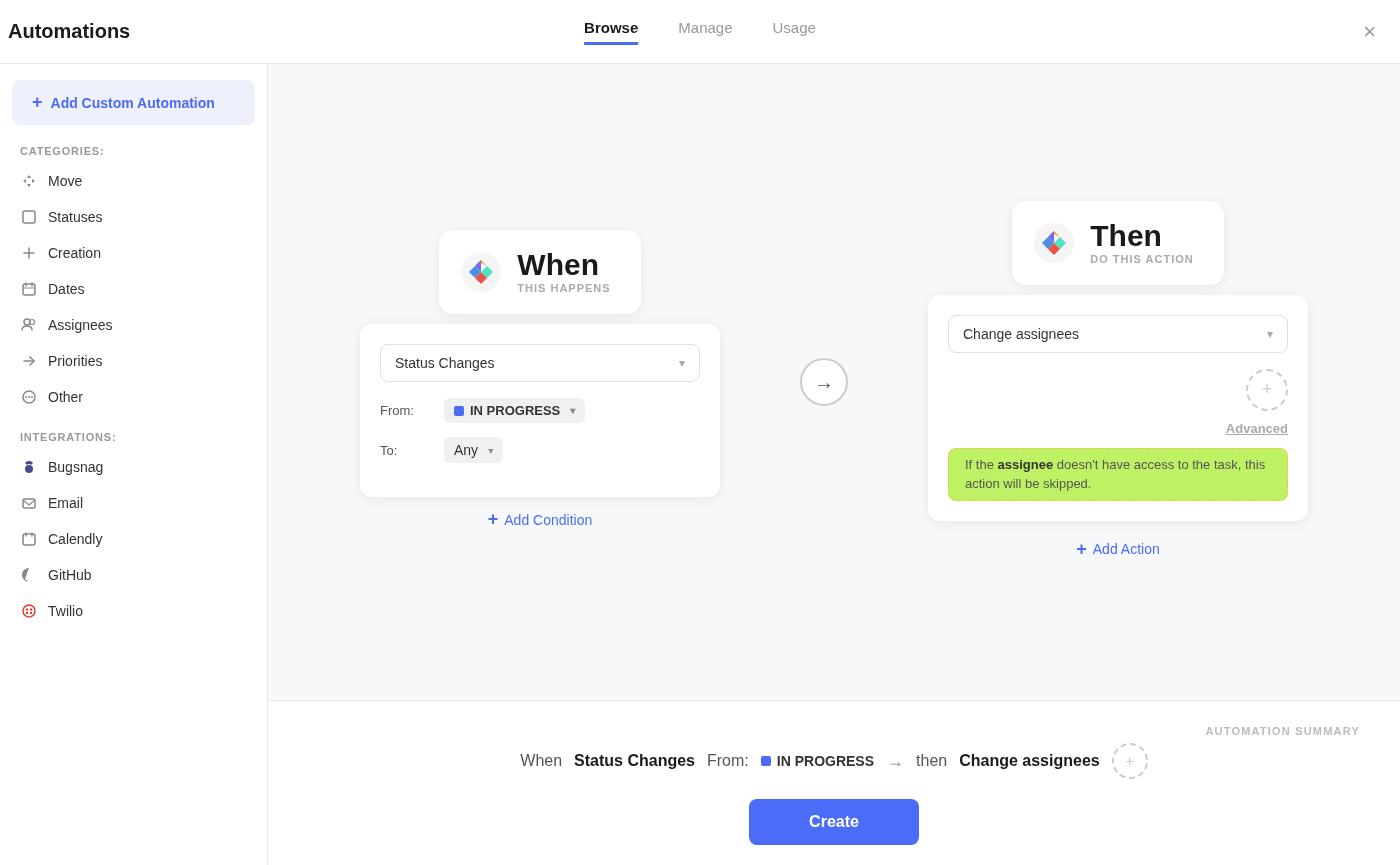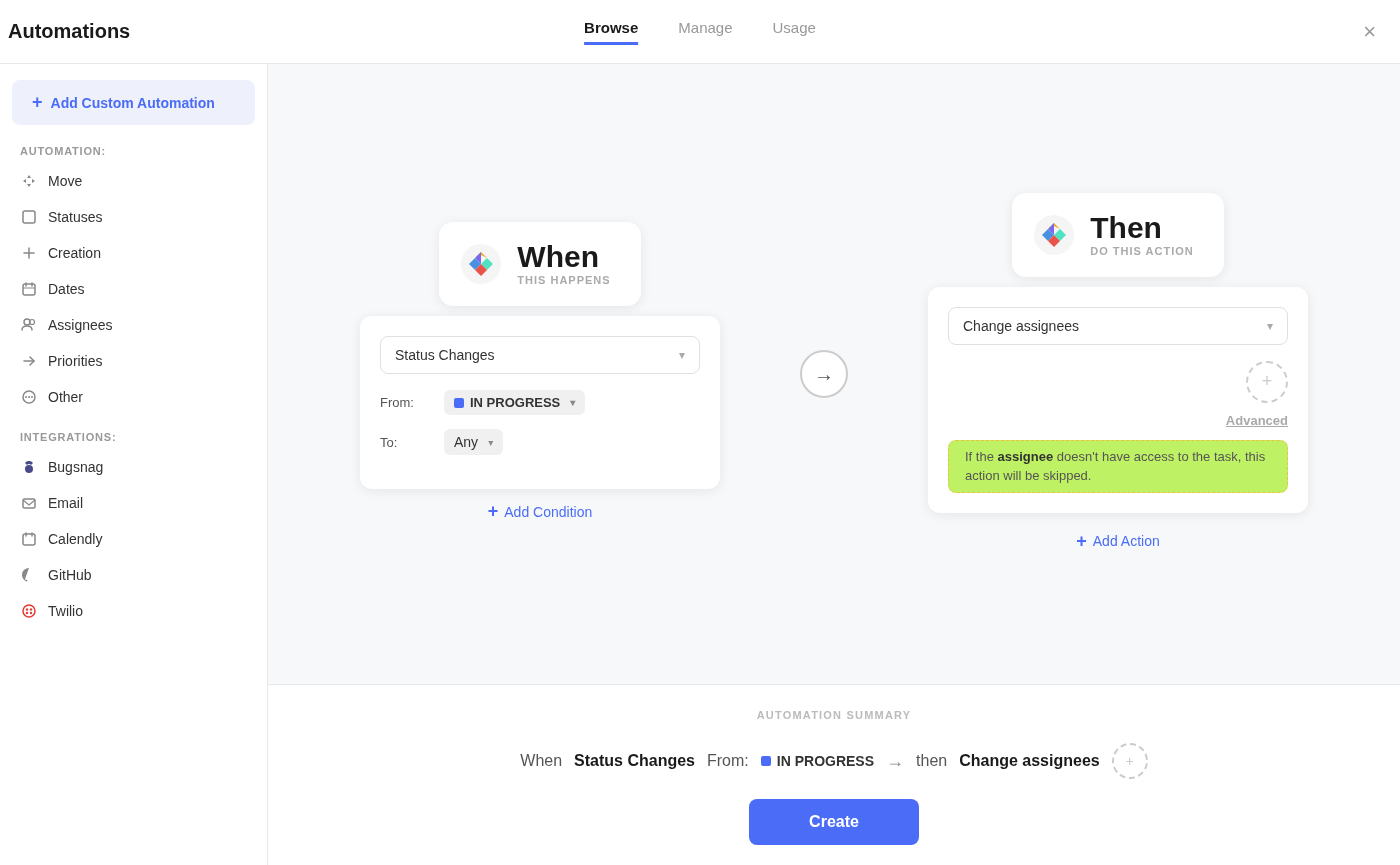--- a/index.html
+++ b/index.html
@@ -63,21 +63,21 @@
 
     .advanced-link { text-align: right; color: #aaa; font-size: 13px; cursor: pointer; text-decoration: underline; margin: 4px 0 12px; font-weight: bold; }
 
     .warning-box { background: #bef264; border: 1.5px dashed #f0c040; border-radius: 8px; padding: 6px 16px; font-size: 13px; color: #555; line-height: 1.5; }
     .warning-box strong { font-weight: 700; color: #333; }
 
     .add-action-btn { display: flex; align-items: center; gap: 6px; color: #4a6cf7; font-size: 14px; cursor: pointer; padding: 4px 0; margin-top: 14px; }
 
     
     .automation-summary { background: #fff; border-top: 1px solid #e8e8e8; padding: 24px 40px 20px; }
-    .summary-label { font-size: 11px; font-weight: 700; color: #bbb; letter-spacing: 1.2px; text-align: center; margin-bottom: 22px; }
+    .summary-label { font-size: 11px; font-weight: 700; color: #bbb; letter-spacing: 1.2px; text-align: right; margin-bottom: 6px; }
     .summary-row { display: flex; align-items: center; justify-content: center; gap: 12px; font-size: 16px; color: #555; flex-wrap: wrap; margin-bottom: 20px; }
     .summary-row strong { color: #1a1a1a; font-weight: 700; }
     .summary-arrow { font-size: 18px; color: #888; }
     .summary-status-badge { display: flex; align-items: center; gap: 6px; font-size: 14px; font-weight: 600; color: #333; }
     .summary-dot { width: 10px; height: 10px; border-radius: 2px; background: #4a6cf7; }
     .summary-assignee-icon { width: 36px; height: 36px; border-radius: 50%; border: 2px dashed #ccc; display: flex; align-items: center; justify-content: center; color: #ccc; font-size: 16px; }
 
     .create-btn-row { display: flex; justify-content: center; }
     .create-btn { background: #4a6cf7; color: #fff; border: none; border-radius: 8px; padding: 14px 60px; font-size: 16px; font-weight: 600; cursor: pointer; }
 
@@ -100,21 +100,21 @@
   </div>
 
   <div class="main-area">
 
     <aside class="sidebar">
       <div class="sidebar-add-btn">
         <span class="plus-icon">+</span>
         <span>Add Custom Automation</span>
       </div>
 
-      <div class="sidebar-section-label">AUTOMATION:</div>
+      <div class="sidebar-section-label">CATEGORIES:</div>
 
       <div class="sidebar-item">
         <span class="sidebar-icon">
           <svg width="16" height="16" viewBox="0 0 16 16" fill="none">
               <path d="M8 2L10 5H6L8 2Z" fill="#888"></path>
               <path d="M8 14L6 11H10L8 14Z" fill="#888"></path>
               <path d="M2 8L5 6V10L2 8Z" fill="#888"></path>
               <path d="M14 8L11 10V6L14 8Z" fill="#888"></path>
             </svg>
         </span>

